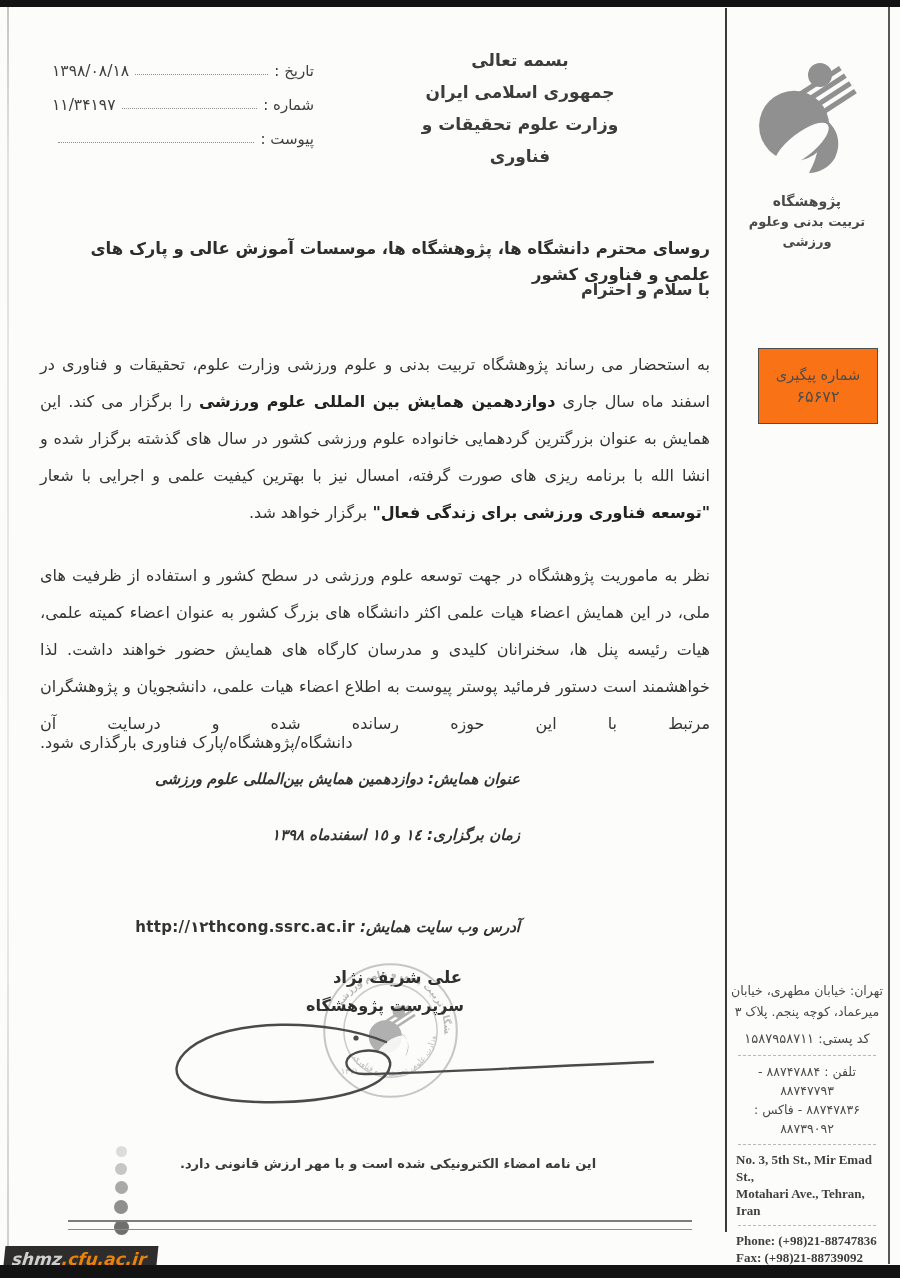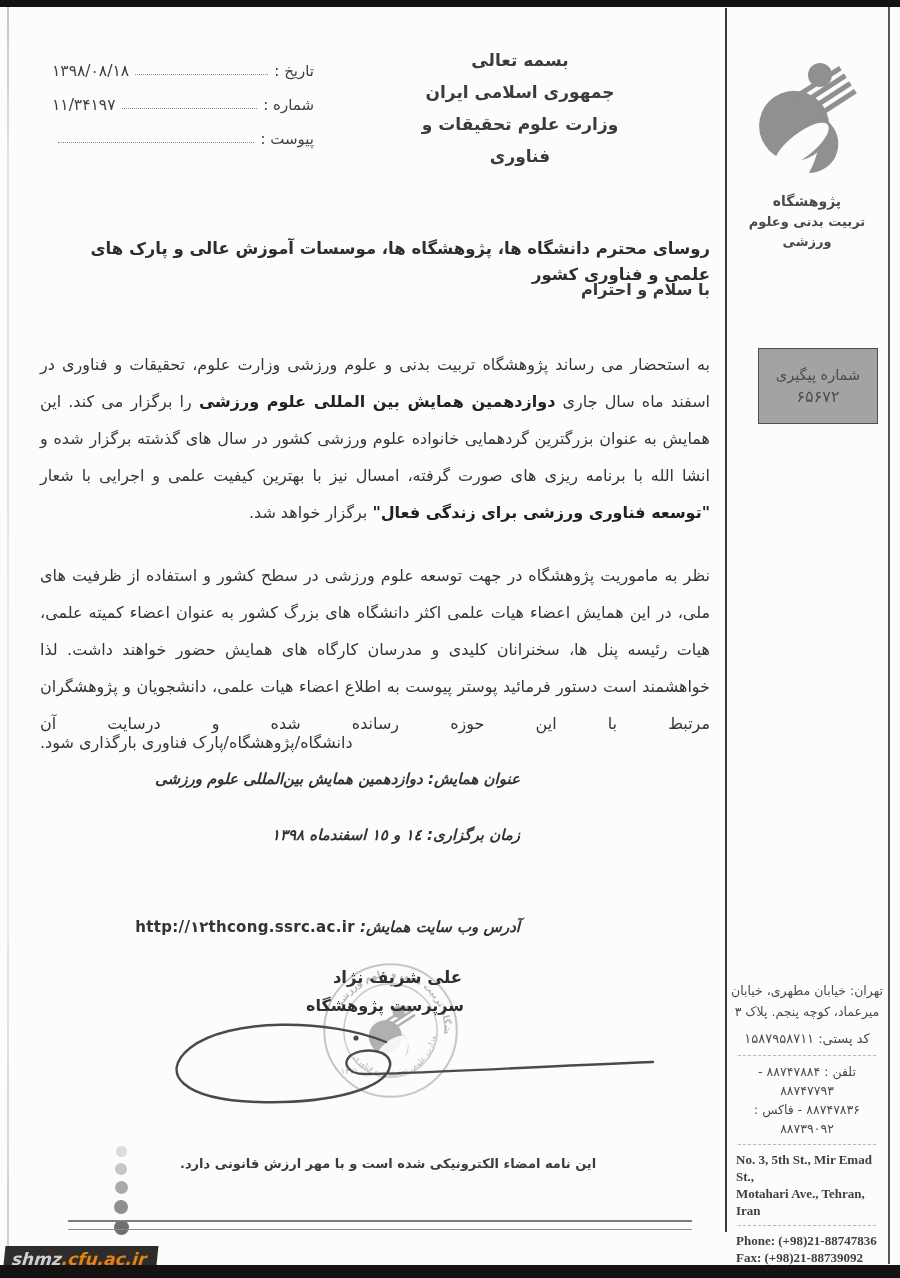--- a/index.html
+++ b/index.html
@@ -31,21 +31,21 @@
 
   
   .sidebar{position:absolute;top:0;left:726px;width:162px;}
   .logo{position:absolute;top:52px;left:22px;width:120px;height:132px;}
   .org{position:absolute;top:190px;left:0;width:162px;text-align:center;direction:rtl;color:#4a4a4a;}
   .org .l1{font-size:14px;font-weight:700;line-height:22px;}
   .org .l2{font-size:13px;font-weight:700;line-height:20px;}
   .tracking-box{
     position:absolute;top:348px;left:32px;width:118px;height:74px;
     border:1.5px solid #4f4f4f;direction:rtl;text-align:center;color:#4c4c4c;
-    display:flex;flex-direction:column;justify-content:center;gap:4px;background:#a3a3a3;
+    display:flex;flex-direction:column;justify-content:center;gap:4px;background:#f97316;
   }
   .tracking-box .t-label{font-size:14.5px;}
   .tracking-box .t-value{font-size:16px;letter-spacing:2px;}
   .addr{position:absolute;top:980px;left:4px;width:154px;text-align:center;color:#4a4a4a;}
   .addr .fa{direction:rtl;font-size:12.5px;line-height:21px;}
   .addr .fa.postal{margin-top:6px;font-size:13px;}
   .addr .sep{border-top:1px dashed #b9b9b9;margin:6px 8px;}
   .addr .phones{direction:rtl;font-size:12.5px;line-height:19px;letter-spacing:.5px;}
   .addr .en{font-family:"Liberation Serif","DejaVu Serif",serif;font-weight:700;font-size:13px;line-height:17px;color:#3f3f3f;text-align:left;padding-left:6px;}
   .addr .en2{margin-top:8px;}

